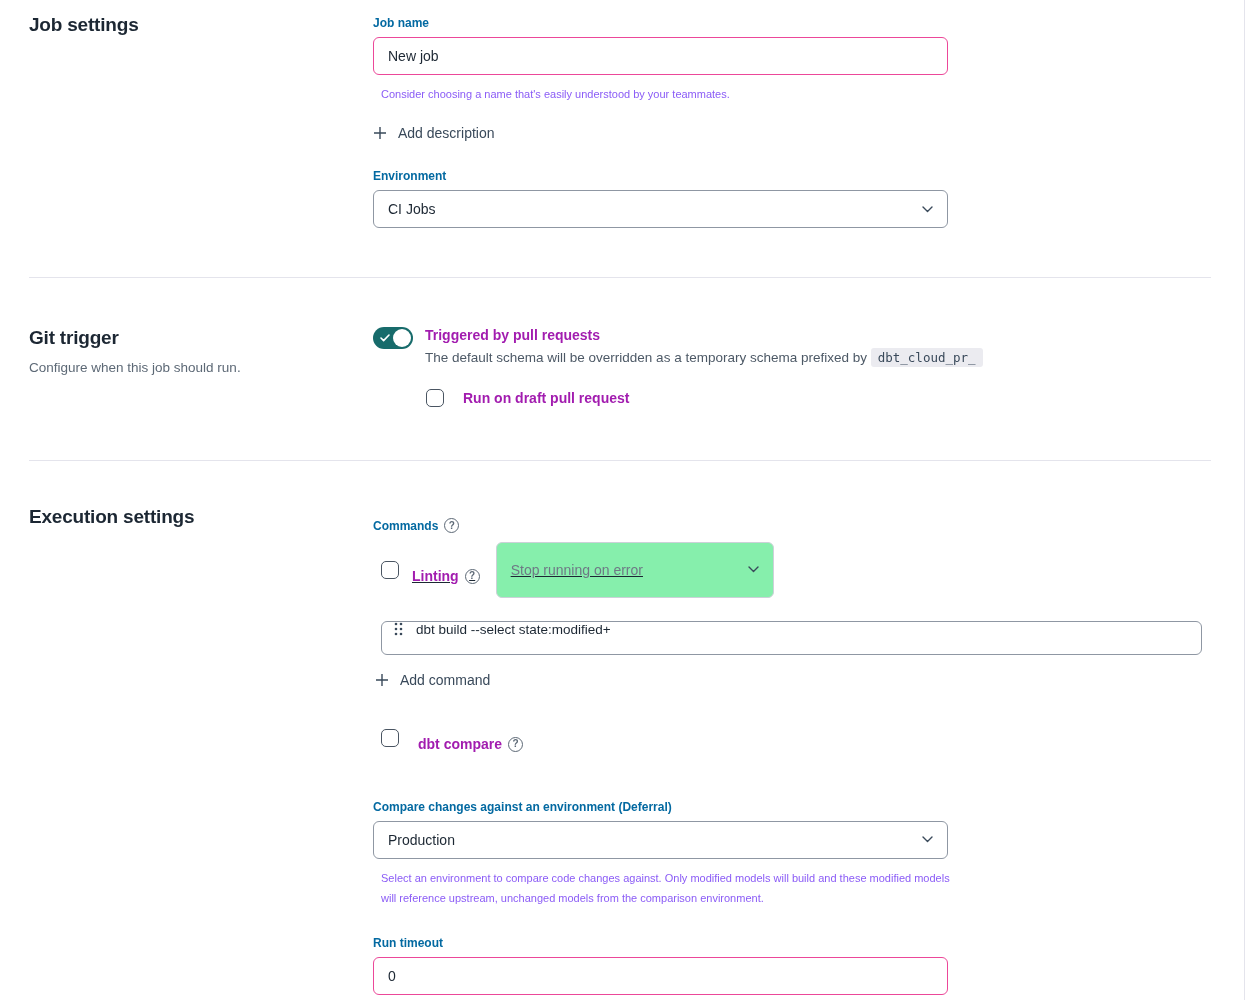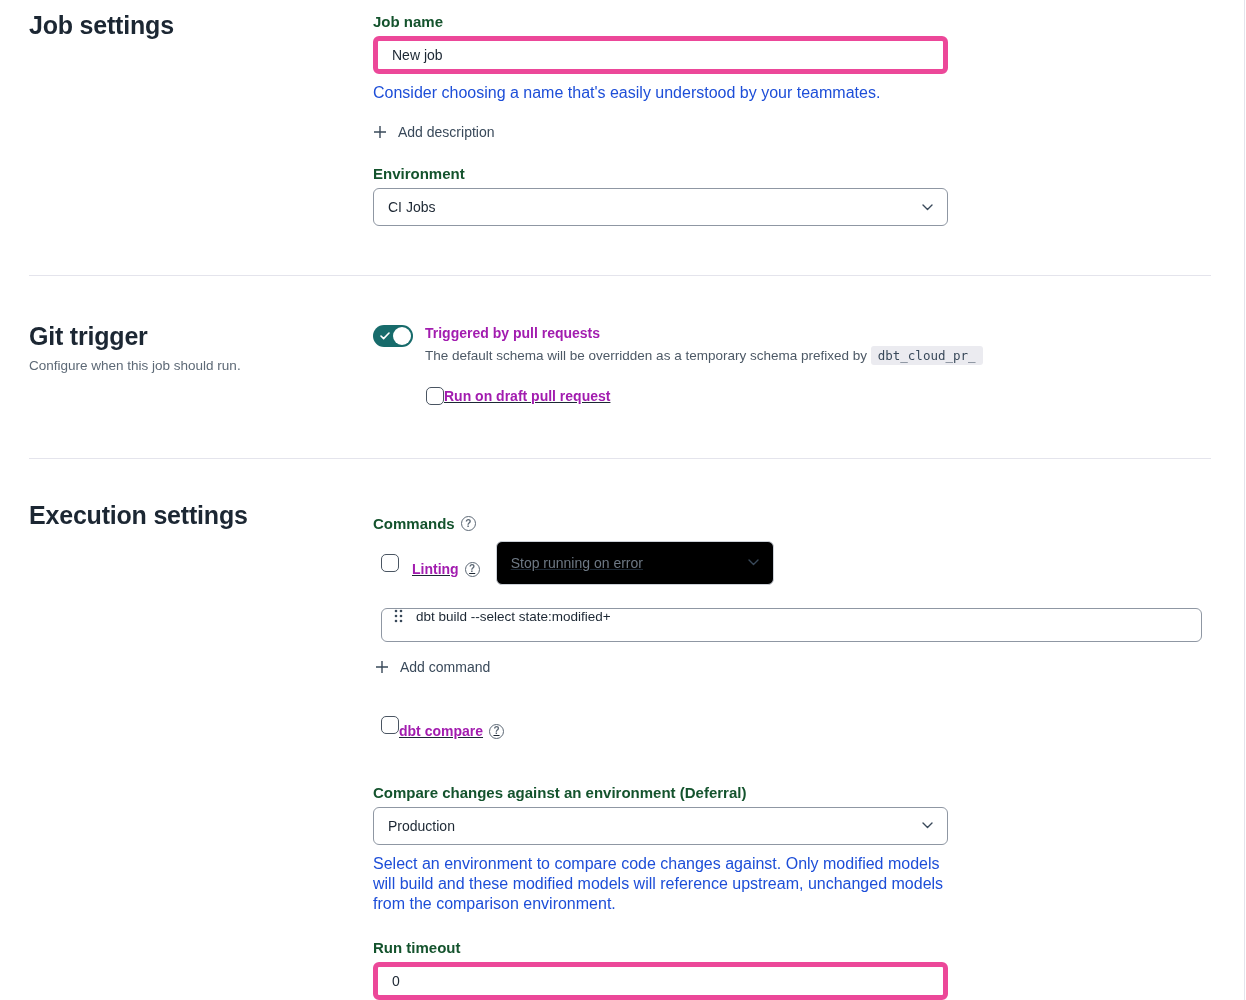--- a/index.html
+++ b/index.html
@@ -13,54 +13,54 @@
   }
   .page {
     width: 1245px; height: 1000px;
     border-right: 1px solid #e4e4ec;
     padding: 0 33px 0 29px;
   }
   .section { display: flex; }
   .col-left { width: 344px; flex-shrink: 0; }
   .col-right { flex: 1; min-width: 0; }
   .section-title {
-    font-size: 25px; font-weight: 700; color: #1c2733;
+    font-size: 19px; font-weight: 700; color: #1c2733;
     margin: 0; letter-spacing: -0.2px; line-height: 24px;
   }
   .section-sub { font-size: 13.5px; color: #5d6976; margin: 8px 0 0 0; line-height: 19px; }
 
   .form-label {
-    display: inline-block; font-size: 15px; font-weight: 700;
-    color: #14532d; margin-bottom: 7px; line-height: 14px;
+    display: inline-block; font-size: 12px; font-weight: 700;
+    color: #0369a1; margin-bottom: 7px; line-height: 14px;
   }
   .text-input {
     display: block; width: 575px; height: 38px;
-    border: 5px solid #ec4899; border-radius: 6px;
+    border: 1px solid #ec4899; border-radius: 6px;
     padding: 0 14px; font-size: 14px; font-family: inherit;
     color: #1c2733; background: #fff; outline: none;
   }
   .help-text {
-    font-size: 16px; color: #1d4ed8; line-height: 20px;
-    margin: 9px 0 0 0; max-width: 578px;
+    font-size: 11px; color: #8b5cf6; line-height: 20px;
+    margin: 9px 0 0 8px; max-width: 578px;
   }
   .link-btn {
     display: inline-flex; align-items: center; gap: 11px;
     background: none; border: none; padding: 0;
     font-family: inherit; font-size: 14px; color: #39495a; cursor: pointer;
   }
   .select {
     width: 575px; height: 38px;
     border: 1px solid #8f97a3; border-radius: 6px;
     padding: 16px 14px; display: flex; align-items: center;
     justify-content: space-between; font-size: 14px;
     background: #fff; cursor: pointer;
   }
   .select.disabled {
-    width: 278px; height: 44px;
-    background: #000000; border-color: #ccd1d8; color: #6e7985;
+    width: 278px; height: 56px;
+    background: #86efac; border-color: #ccd1d8; color: #6e7985;
   }
   .divider { height: 1px; background: #e4e4ec; border: none; margin: 0; }
 
   .sec-1 { padding-top: 13px; padding-bottom: 49px; }
   .sec-2 { padding-top: 48px; padding-bottom: 52px; }
   .sec-3 { padding-top: 44px; }
 
   .toggle-row { display: flex; gap: 12px; align-items: flex-start; }
   .toggle {
     position: relative; width: 40px; height: 22px; border-radius: 11px;
@@ -76,21 +76,21 @@
   .sub-help { font-size: 13.5px; color: #4d5966; line-height: 21px; margin-top: 2px; }
   .code-chip {
     font-family: "DejaVu Sans Mono", monospace; font-size: 12.5px;
     background: #ebebf0; color: #39495a; padding: 2px 7px; border-radius: 3px;
     white-space: nowrap;
   }
   .checkbox {
     width: 18px; height: 18px; border: 1.5px solid #4a5562; border-radius: 5px;
     background: #fff; display: inline-block; flex-shrink: 0; cursor: pointer;
   }
-  .check-row { display: flex; gap: 0; align-items: flex-start; text-decoration: underline; }
+  .check-row { display: flex; gap: 19px; align-items: flex-start; }
   .draft-row { margin-left: 53px; margin-top: 21px; }
   .help-icon {
     width: 15px; height: 15px; border: 1px solid #5d6976; border-radius: 50%;
     color: #5d6976; font-size: 10px; font-weight: 700;
     display: inline-flex; align-items: center; justify-content: center;
     line-height: 1; flex-shrink: 0; cursor: pointer;
   }
   .label-with-icon { display: inline-flex; align-items: center; gap: 6px; margin-top: 13px; }
   .linting-row { display: flex; align-items: center; margin-top: 8px; margin-left: 8px; text-decoration: underline; }
   .linting-row .checkbox { margin-right: 13px; }

